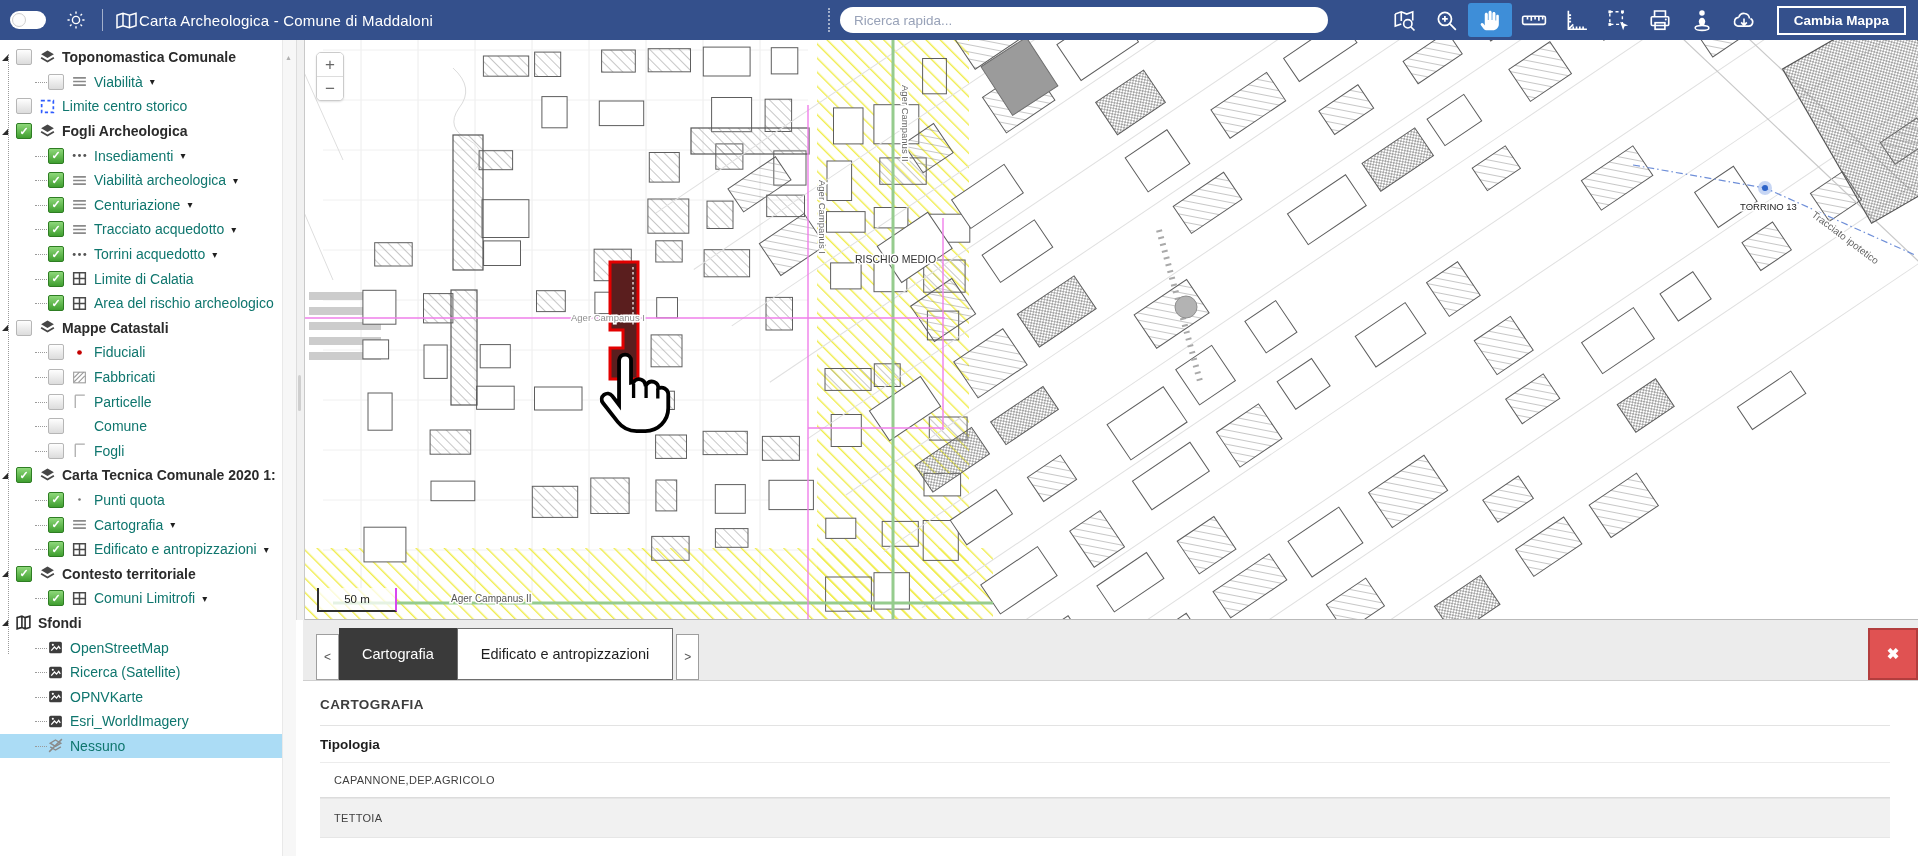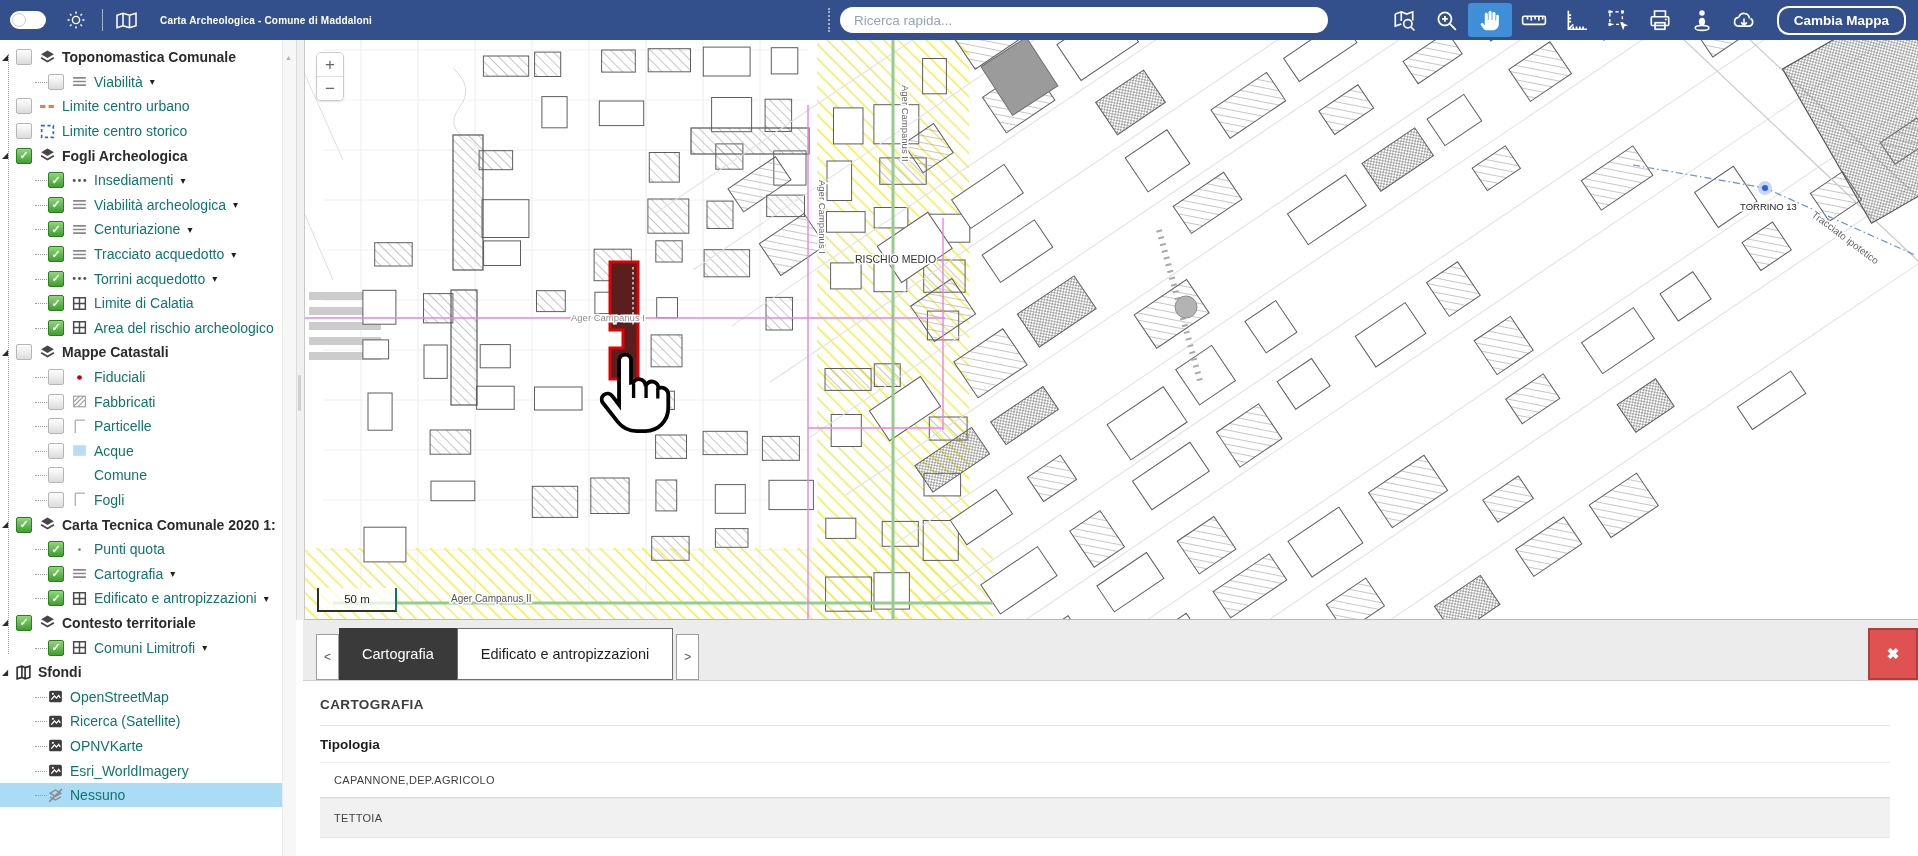--- a/index.html
+++ b/index.html
@@ -8,30 +8,30 @@
 
   
   .app-header{position:absolute;left:0;top:0;width:1918px;height:40px;background:#34508c;
               display:flex;align-items:center;color:#fff;z-index:50}
   .toggle{margin-left:10px;width:36px;height:18px;border-radius:9px;background:#fff;position:relative;cursor:pointer}
   .toggle .knob{position:absolute;left:2px;top:2px;width:14px;height:14px;border-radius:50%;background:#fdfdfd;
                 border:1px solid #cfcfcf;box-sizing:border-box}
   .sun{margin-left:18px;width:24px;height:24px;display:flex;align-items:center;justify-content:center}
   .hdr-div{margin-left:14px;width:1px;height:22px;background:rgba(255,255,255,.55)}
   .hdr-map-icon{margin-left:13px;display:flex;align-items:center}
-  .app-title{margin-left:23px;font-size:10px;font-weight:700;letter-spacing:.2px}
+  .app-title{margin-left:2px;font-size:15px;font-weight:400;letter-spacing:.2px}
   .search-wrap{position:absolute;left:828px;top:7px;display:flex;align-items:center}
   .search-grip{width:3px;height:24px;border-left:2px dotted rgba(255,255,255,.55);margin-right:7px}
   .search-input{width:460px;height:26px;border:none;border-radius:13px;padding:0 14px;font-size:13.5px;
                 color:#6d28d9;outline:none;font-family:"Liberation Sans",sans-serif}
   .search-input::placeholder{color:#98a2b8}
   .hdr-tools{position:absolute;right:12px;top:0;height:40px;display:flex;align-items:center}
   .tool{width:42px;height:40px;display:flex;align-items:center;justify-content:center;cursor:pointer}
   .tool.active{background:#3e8ed8;height:34px;border-radius:3px;margin:3px 1px;width:44px}
-  .btn-cambia{margin-left:12px;border:2px solid #fff;border-radius:12px;padding:5px 15px;background:transparent;
+  .btn-cambia{margin-left:12px;border:2px solid #fff;border-radius:0;padding:5px 15px;background:transparent;
               color:#fff;font-size:13.5px;font-weight:700;font-family:"Liberation Sans",sans-serif;cursor:pointer;white-space:nowrap}
 
   
   .sidebar{position:absolute;left:0;top:40px;width:296px;bottom:0;background:#fff;overflow:hidden;z-index:20}
   .sb-scroll{position:absolute;right:0;top:0;width:13px;bottom:0;background:#f7f7f7;border-left:1px solid #e9e9e9}
   .sb-arrow{position:absolute;top:14px;left:2px;font-size:7px;color:#b0b0b0}
   .tree{position:relative;padding:5px 14px 0 0}
   .tree::before{content:"";position:absolute;left:8px;top:14px;height:600px;border-left:1px dotted #9a9a9a}
   .trow{height:24.6px;display:flex;align-items:center;font-size:14px;color:#4a4a4a;position:relative;
         padding-left:2px;white-space:nowrap;cursor:pointer}
@@ -55,21 +55,21 @@
   .splitter .grab{position:absolute;left:1px;top:335px;width:3px;height:36px;border-radius:2px;background:#cfcfcf}
 
   
   .map{position:absolute;left:303px;top:40px;width:1615px;height:580px;overflow:hidden;background:#fff;z-index:10}
   .zoom-ctl{position:absolute;left:13px;top:12px;width:26px;background:#fff;border:1px solid #cbcbcb;
             border-radius:5px;overflow:hidden;box-shadow:0 1px 2px rgba(0,0,0,.12);z-index:12}
   .zoom-btn{height:23px;display:flex;align-items:center;justify-content:center;font-size:17px;color:#666;
             cursor:pointer;background:#fff}
   .zoom-btn:first-child{border-bottom:1px solid #ddd}
   .scalebar{position:absolute;left:14px;bottom:8px;width:76px;height:22px;border-left:2px solid #2f2f2f;
-            border-right:2px solid #0f766e;border-bottom:2px solid #2f2f2f;background:rgba(255,255,255,.75);
+            border-right:2px solid #d946ef;border-bottom:2px solid #2f2f2f;background:rgba(255,255,255,.75);
             display:flex;align-items:center;justify-content:center;font-size:11.5px;color:#1e1e1e;z-index:12}
 
   
   .panel-gap{position:absolute;left:296px;bottom:0;width:7px;height:236px;background:#fff;border-right:1px solid #cfcfcf;z-index:20}
   .bottom-panel{position:absolute;left:303px;right:0;bottom:0;height:236px;background:#fff;border-top:1px solid #b9b9b9;z-index:25}
   .panel-drag{position:absolute;top:2px;left:50%;width:15px;height:7px;
               background-image:radial-gradient(#6aa7e0 1px,transparent 1.2px);background-size:5px 4px}
   .tabbar{height:61px;background:#ececec;border-bottom:1px solid #cfcfcf;display:flex;align-items:flex-end;
           padding:0 0 0 13px;box-sizing:border-box;position:relative}
   .tab-nav{width:23px;height:46px;margin-bottom:0;background:#fff;border:1px solid #9e9e9e;box-sizing:border-box;
@@ -202,30 +202,20 @@
           </svg>
         </span>
         <span class="tlabel">Viabilità</span>
         <span class="caret">▾</span>
       </div>
       <div class="trow d0">
         <span class="exp"></span>
         <span class="cb"></span>
         <span class="ticon">
           <svg width="17" height="17" viewBox="0 0 16 16">
-            <path d="M1 8h5M9 8h5" stroke="#ff7043" stroke-width="2.6"></path>
-          </svg>
-        </span>
-        <span class="tlabel">Limite centro urbano</span>
-      </div>
-      <div class="trow d0">
-        <span class="exp"></span>
-        <span class="cb"></span>
-        <span class="ticon">
-          <svg width="17" height="17" viewBox="0 0 16 16">
             <rect x="2.5" y="2.5" width="11" height="11" fill="none" stroke="#2f5cff" stroke-width="1.6" stroke-dasharray="3 2.4"></rect>
           </svg>
         </span>
         <span class="tlabel">Limite centro storico</span>
       </div>
       <div class="trow d0">
         <span class="exp">◢</span>
         <span class="cb on">✓</span>
         <span class="ticon">
           <svg width="17" height="17" viewBox="0 0 16 16">
@@ -348,30 +338,20 @@
       </div>
       <div class="trow d1">
         <span class="hconn"></span>
         <span class="cb"></span>
         <span class="ticon">
           <svg width="17" height="17" viewBox="0 0 16 16">
             <path d="M4 2v12M4 2h9" fill="none" stroke="#ababab" stroke-width="1.2"></path>
           </svg>
         </span>
         <span class="tlabel">Particelle</span>
-      </div>
-      <div class="trow d1">
-        <span class="hconn"></span>
-        <span class="cb"></span>
-        <span class="ticon">
-          <svg width="17" height="17" viewBox="0 0 16 16">
-            <rect x="2" y="3" width="12" height="10" fill="#b8dcf8"></rect>
-          </svg>
-        </span>
-        <span class="tlabel">Acque</span>
       </div>
       <div class="trow d1">
         <span class="hconn"></span>
         <span class="cb"></span>
         <span class="ticon">
           <svg width="17" height="17" viewBox="0 0 16 16"></svg>
         </span>
         <span class="tlabel">Comune</span>
       </div>
       <div class="trow d1">

